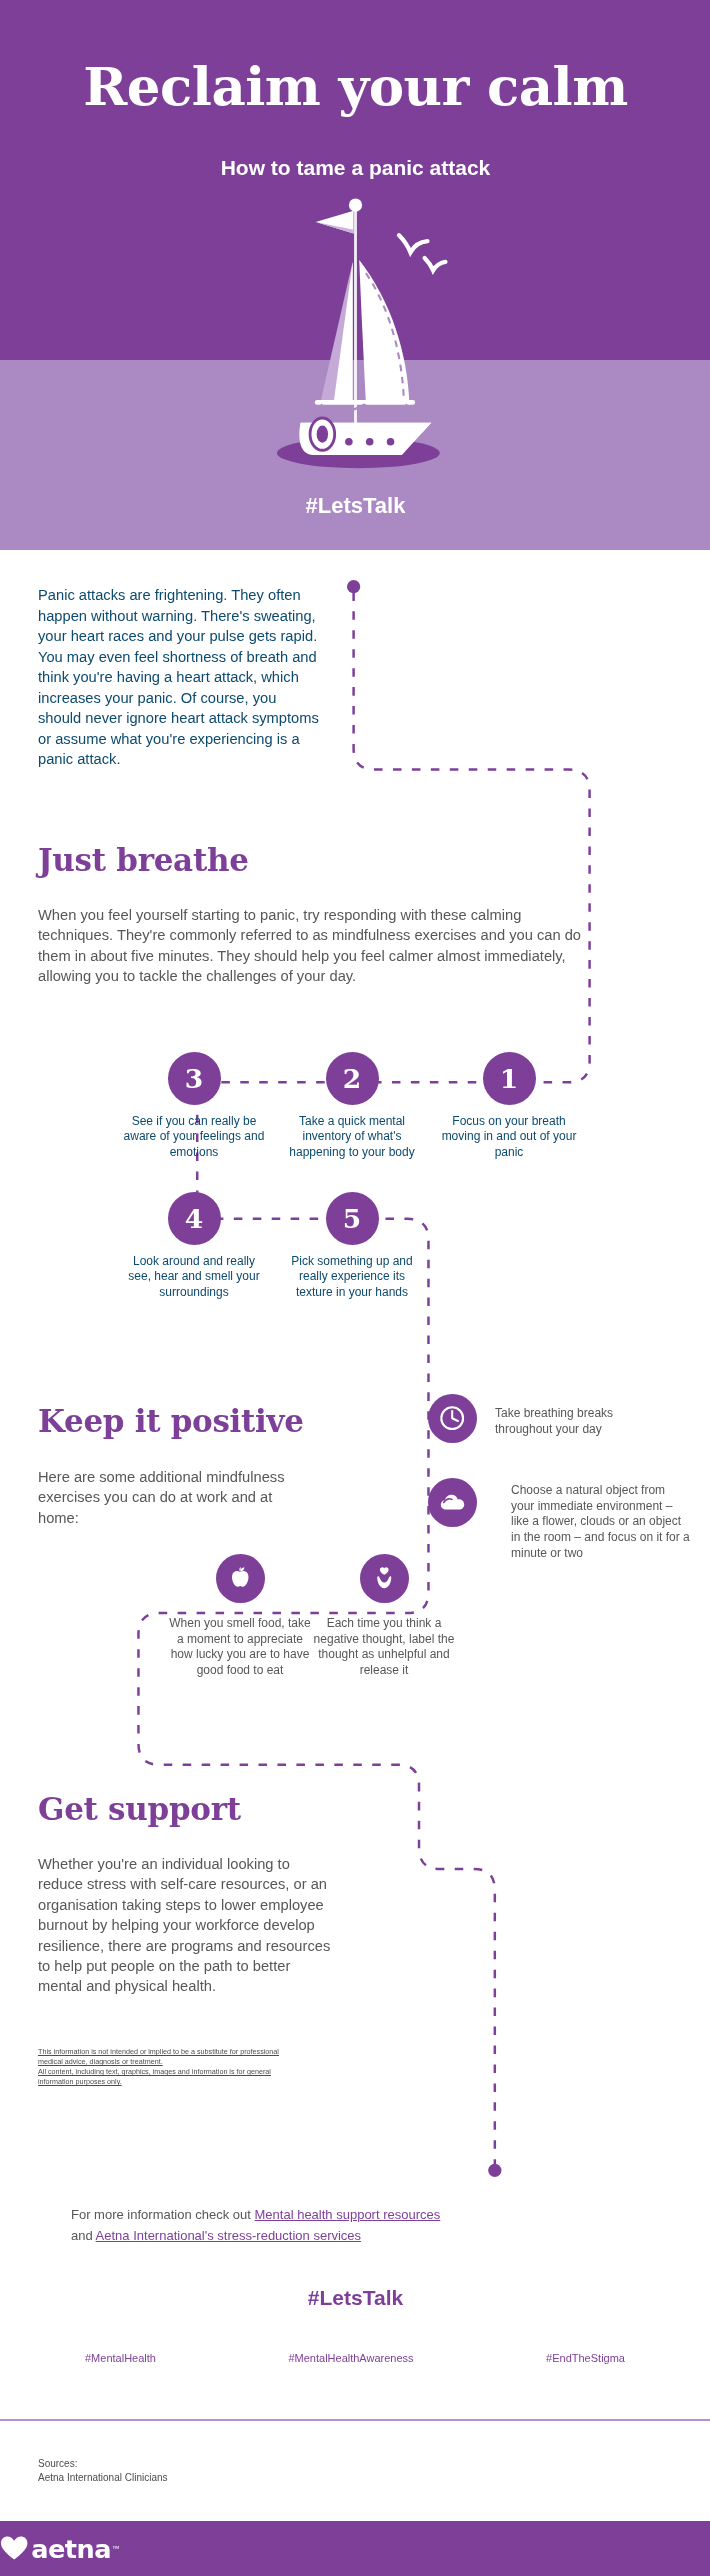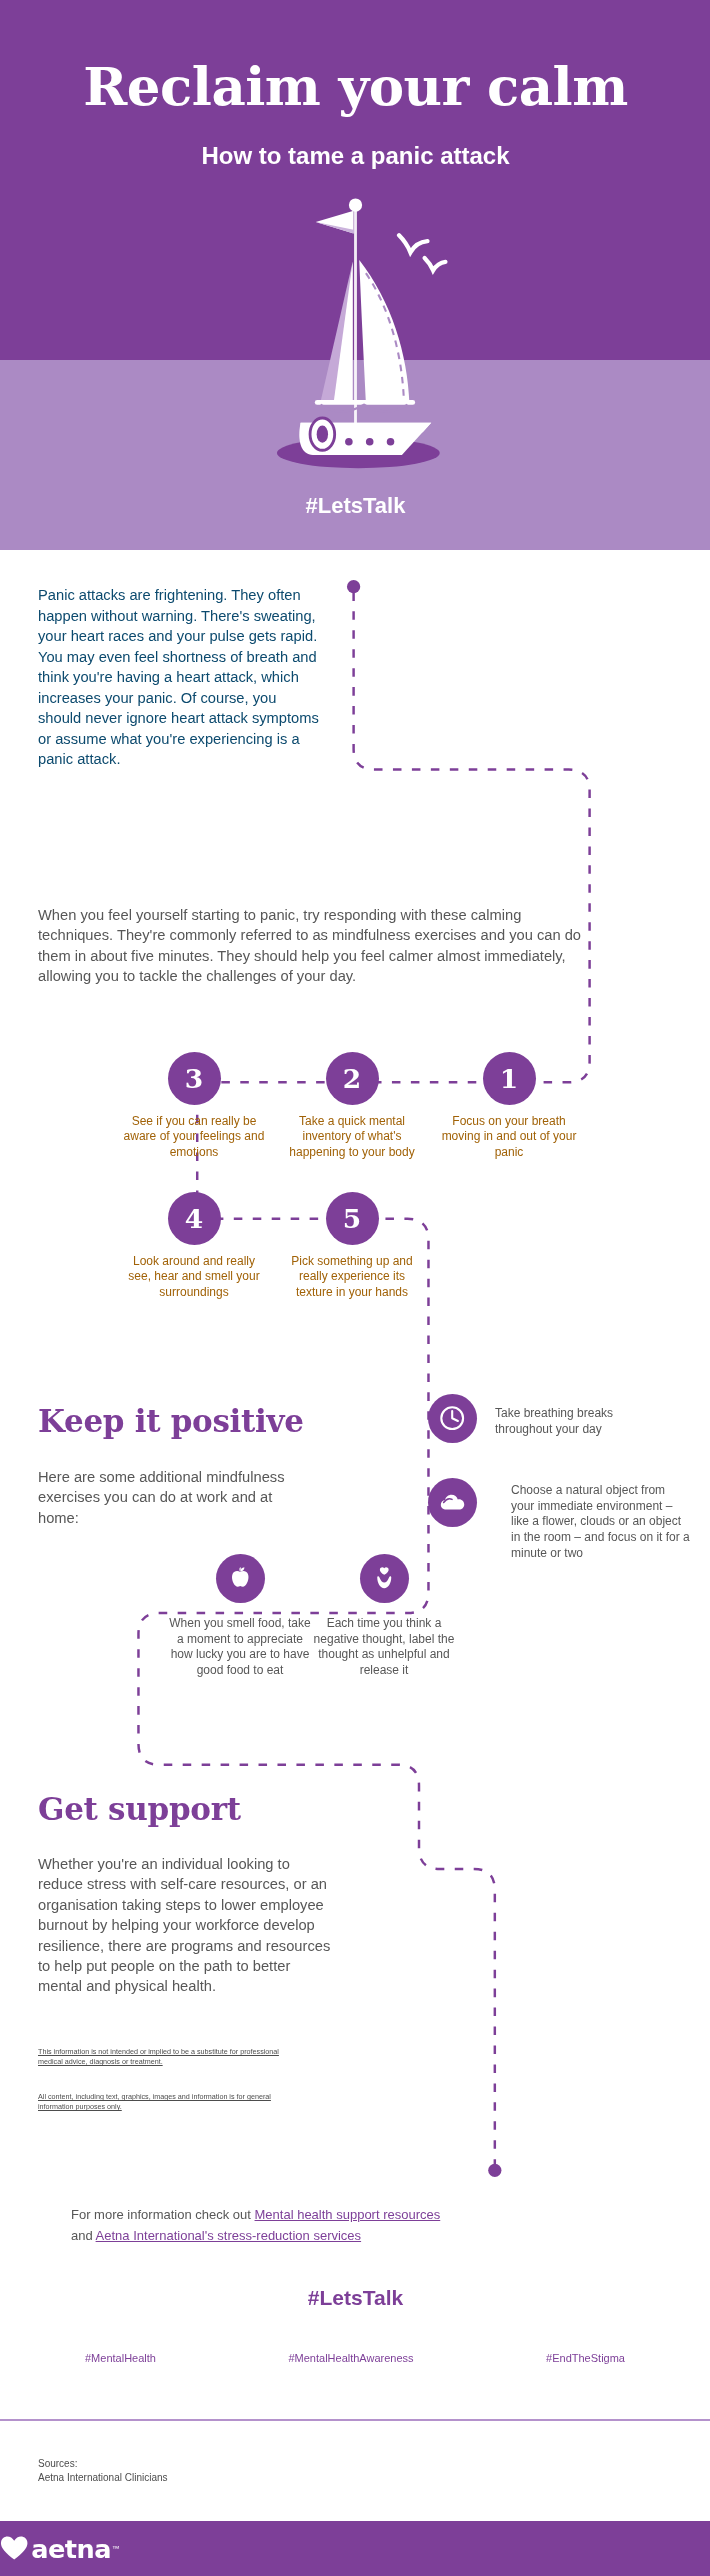--- a/index.html
+++ b/index.html
@@ -25,24 +25,24 @@
   .hero-title {
     position: absolute; left: 0; top: 55px; width: 711px;
     text-align: center;
     font-family: "DejaVu Serif", "Liberation Serif", serif;
     font-weight: 700;
     font-size: 53px;
     letter-spacing: -0.5px;
     color: #ffffff;
   }
   .hero-sub {
-    position: absolute; left: 0; top: 142px; width: 711px;
+    position: absolute; left: 0; top: 156px; width: 711px;
     text-align: center;
     font-weight: 700;
-    font-size: 24px;
+    font-size: 21px;
     color: #ffffff;
   }
   .band {
     position: absolute; left: 0; top: 360px;
     width: 711px; height: 190px;
     background: #ab8ac4;
   }
   .boat-wrap {
     position: absolute; left: 0; top: 188px; width: 711px; height: 284px;
     pointer-events: none;
@@ -84,21 +84,21 @@
   .step-circle {
     width: 53px; height: 53px; border-radius: 50%;
     background: #7d3f98; color: #fff;
     margin: 0 auto;
     font-family: "DejaVu Serif", "Liberation Serif", serif;
     font-weight: 700; font-size: 26.5px;
     line-height: 53px; text-align: center;
   }
   .step-text {
     margin-top: 8.5px;
-    font-size: 12px; line-height: 15.6px; color: #a16207;
+    font-size: 12px; line-height: 15.6px; color: #0c4a6e;
   }
 
   
   .icon-circle {
     position: absolute;
     width: 49px; height: 49px; border-radius: 50%;
     background: #7d3f98;
     display: flex; align-items: center; justify-content: center;
   }
   .icon-side-text {
@@ -114,21 +114,21 @@
   .icon-col .cap {
     margin-top: 13px;
     font-size: 12px; line-height: 15.6px; color: #575757;
   }
 
   
   .disclaimer {
     position: absolute; left: 38px; top: 2047px; width: 246px;
     font-size: 7.2px; line-height: 10px; color: #4d4d4d; text-decoration: underline;
   }
-  .disclaimer p + p { margin-top: 25px; }
+  .disclaimer p + p { margin-top: 0; }
 
   
   .more-info {
     position: absolute; left: 71px; top: 2204px; width: 569px;
     font-size: 13px; line-height: 21px; color: #575757;
   }
   .more-info a {
     color: #7d3f98; text-decoration: underline;
   }
   .lets-talk-foot {
@@ -222,20 +222,21 @@
     <g fill="none" stroke="#7d3f98" stroke-width="2.6" stroke-dasharray="9 11" stroke-linecap="butt">
 
       <path d="M373 625 L373 790 Q373 812 395 812 L600 812 Q622 812 622 834 L622 1120 Q622 1142 600 1142 L230 1142 Q208 1142 208 1164 L208 1264 Q208 1286 230 1286 L430 1286 Q452 1286 452 1308 L452 1680 Q452 1702 430 1702 L168 1702 Q146 1702 146 1724 L146 1840 Q146 1862 168 1862 L420 1862 Q442 1862 442 1884 L442 1950 Q442 1972 464 1972 L500 1972 Q522 1972 522 1994 L522 2285"></path>
     </g>
     <circle cx="373" cy="619" r="7" fill="#7d3f98"></circle>
     <circle cx="522" cy="2290" r="7" fill="#7d3f98"></circle>
   </svg>
 
   <div class="intro">Panic attacks are frightening. They often happen without warning. There's sweating, your heart races and your pulse gets rapid. You may even feel shortness of breath and think you're having a heart attack, which increases your panic. Of course, you should never ignore heart attack symptoms or assume what you're experiencing is a panic attack.</div>
 
+  <div class="sec-title" style="left:38px; top:842px;">Just breathe</div>
   <div class="sec-body" style="left:38px; top:905px; width:559px;">When you feel yourself starting to panic, try responding with these calming techniques. They're commonly referred to as mindfulness exercises and you can do them in about five minutes. They should help you feel calmer almost immediately, allowing you to tackle the challenges of your day.</div>
 
   <div class="step" style="left:123px; top:1052px;">
     <div class="step-circle">3</div>
     <div class="step-text">See if you can really be aware of your feelings and emotions</div>
   </div>
   <div class="step" style="left:281px; top:1052px;">
     <div class="step-circle">2</div>
     <div class="step-text">Take a quick mental inventory of what's happening to your body</div>
   </div>

